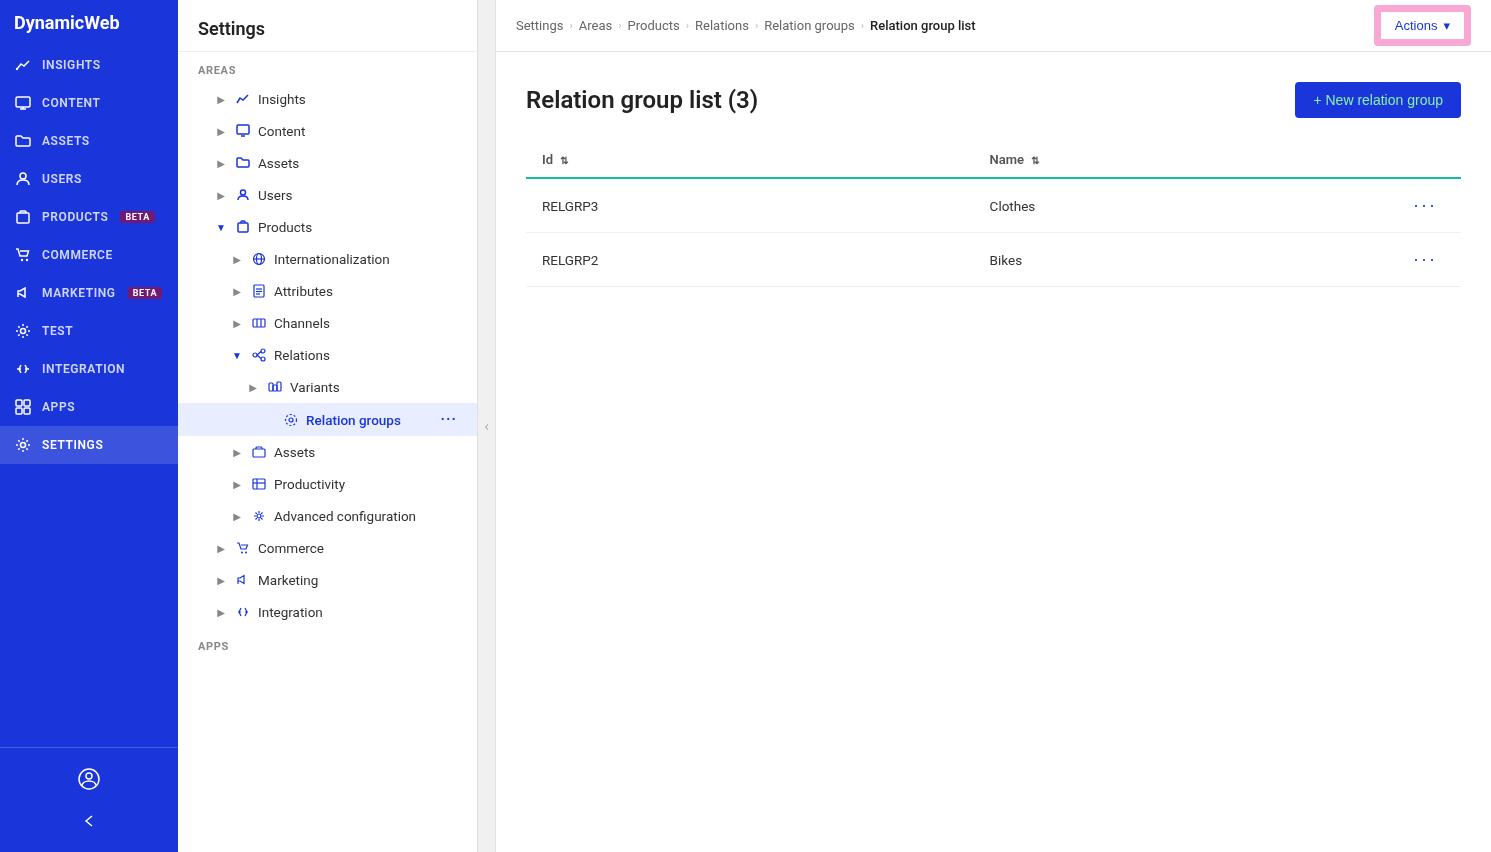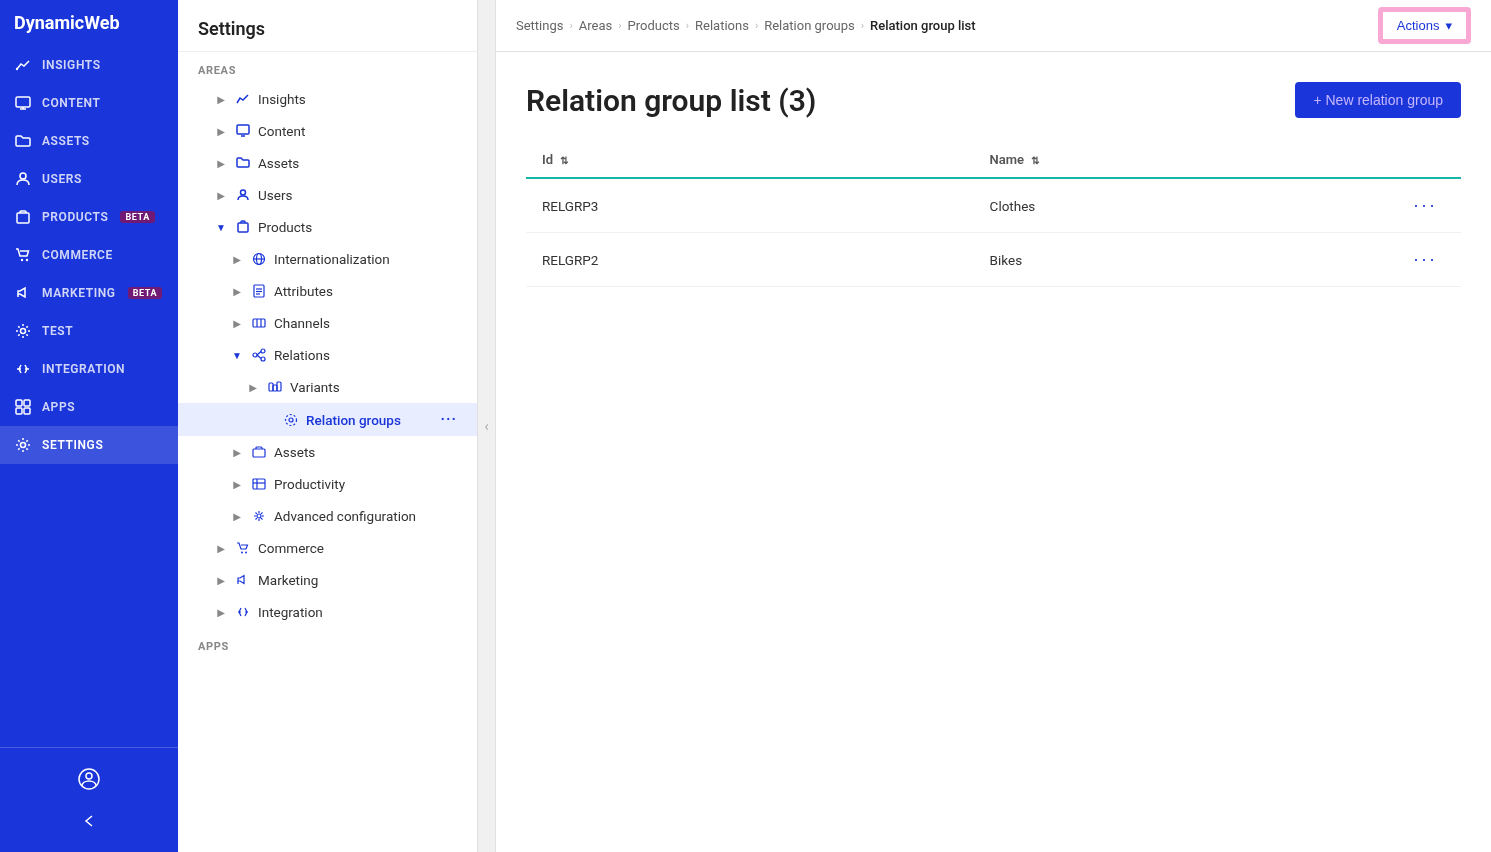--- a/index.html
+++ b/index.html
@@ -136,21 +136,21 @@
       display: flex;
       align-items: center;
       gap: 6px;
       font-size: 13px;
       color: #888;
     }
     .breadcrumb .crumb { color: #666; }
     .breadcrumb .crumb.active { color: #222; font-weight: 500; }
     .breadcrumb .sep { color: #bbb; font-size: 11px; }
     .actions-btn {
-      border: 5px solid #f9a8d4;
+      border: 7px solid #f9a8d4;
       color: #1a35d9;
       background: white;
       padding: 6px 14px;
       border-radius: 4px;
       font-size: 13px;
       cursor: pointer;
       display: flex;
       align-items: center;
       gap: 6px;
     }
@@ -161,27 +161,27 @@
       background: white;
       padding: 30px 30px;
     }
     .content-header {
       display: flex;
       align-items: center;
       justify-content: space-between;
       margin-bottom: 24px;
     }
     .content-title {
-      font-size: 30px;
+      font-size: 24px;
       font-weight: 600;
       color: #222;
     }
     .new-btn {
       background: #1a35d9;
-      color: #c4b5fd;
+      color: #86efac;
       border: none;
       padding: 10px 18px;
       border-radius: 4px;
       font-size: 14px;
       cursor: pointer;
       display: flex;
       align-items: center;
       gap: 6px;
     }
 

